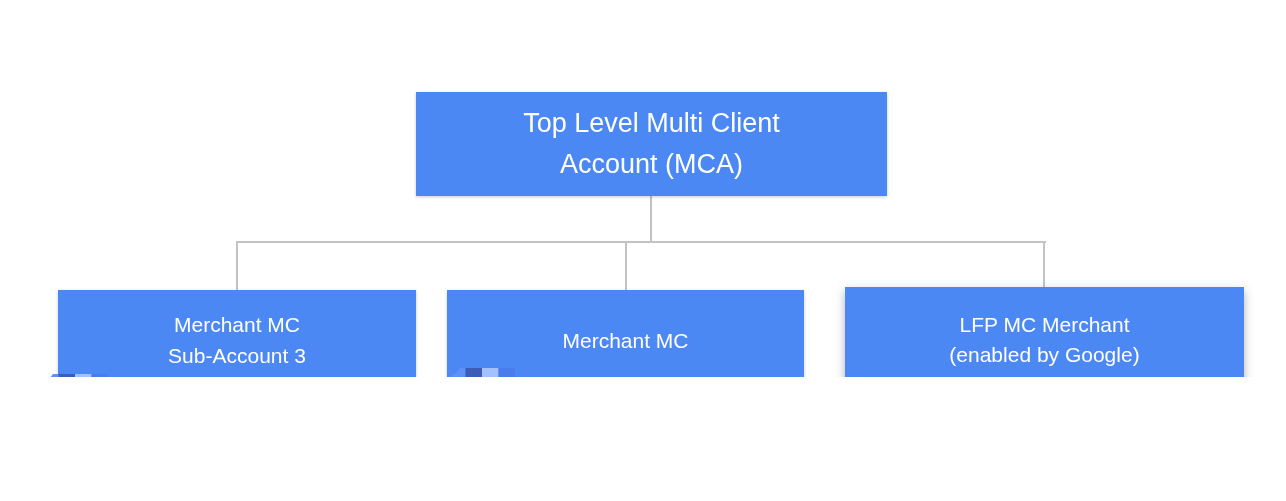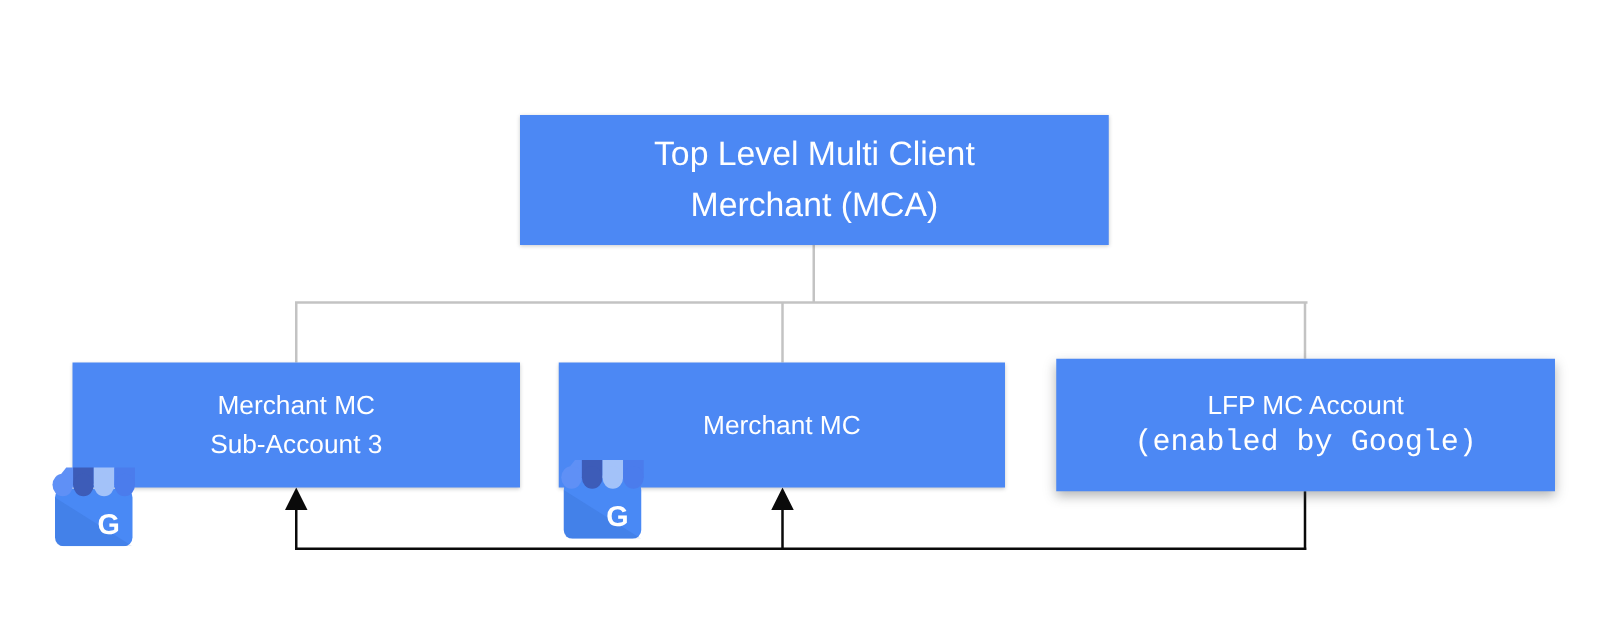--- a/index.html
+++ b/index.html
@@ -1,37 +1,37 @@
 <!DOCTYPE html>
 <html><head>
 <meta charset="utf-8">
 <style>
   html,body{margin:0;padding:0;background:#fff;}
   #canvas{
     position:relative;
-    width:1286px;height:501px;
+    width:1286px;height:377px;
     background:#ffffff;
     font-family:"Liberation Sans", sans-serif;
     overflow:hidden;
   }
   .node{
     position:absolute;
     background:#4C88F4;
     color:#ffffff;
     display:flex;flex-direction:column;
     align-items:center;justify-content:center;
     text-align:center;
     box-shadow:0 1px 3px rgba(60,64,67,0.28);
   }
   .node-mca{left:416px;top:92px;width:471px;height:104px;font-size:27px;line-height:41px;}
   .node-sub1{left:58px;top:290px;width:358px;height:100px;font-size:21px;line-height:31px;}
   .node-sub2{left:447px;top:290px;width:357px;height:100px;font-size:21px;line-height:31px;}
   .node-lfp{left:845px;top:287px;width:399px;height:106px;font-size:21px;line-height:30px;
     box-shadow:0 4px 9px rgba(60,64,67,0.40);}
-  .node-lfp .line2{font-size:24px;font-family:Liberation Mono, monospace;}
+  .node-lfp .line2{font-size:21px;}
   .gline{position:absolute;background:#C3C3C3;}
   .bline{position:absolute;background:#0A0A0A;}
   .arrowhead{
     position:absolute;width:0;height:0;
     border-left:9px solid transparent;
     border-right:9px solid transparent;
     border-bottom:18px solid #0A0A0A;
   }
   .gmb{position:absolute;width:70px;height:70px;}
 </style>
@@ -48,34 +48,34 @@
 
   <div class="bline" style="left:1043px;top:393px;width:2px;height:47px;"></div>
   <div class="bline" style="left:236px;top:438px;width:809px;height:2px;"></div>
   <div class="bline" style="left:236px;top:406px;width:2px;height:34px;"></div>
   <div class="bline" style="left:625px;top:406px;width:2px;height:34px;"></div>
   <div class="arrowhead" style="left:228px;top:390px;"></div>
   <div class="arrowhead" style="left:617px;top:390px;"></div>
 
   <div class="node node-mca">
     <div class="line1">Top Level Multi Client</div>
-    <div class="line2">Merchant (MCA)</div>
+    <div class="line2">Account (MCA)</div>
   </div>
 
   <div class="node node-sub1">
     <div class="line1">Merchant MC</div>
     <div class="line2">Sub-Account 3</div>
   </div>
 
   <div class="node node-sub2">
     <div class="line1">Merchant MC</div>
   </div>
 
   <div class="node node-lfp">
-    <div class="line1">LFP MC Account</div>
+    <div class="line1">LFP MC Merchant</div>
     <div class="line2">(enabled by Google)</div>
   </div>
 
   <svg class="gmb" style="left:40px;top:367px;" viewBox="0 0 70 70">
     <rect x="4" y="24" width="62" height="46" rx="7" fill="#4989F5"></rect>
     <path d="M4 31 L66 70 L11 70 Q4 70 4 63 Z" fill="rgba(23,58,132,0.10)"></path>
     <polygon points="13,7 18.5,7 18.5,21 2,21" fill="#5F90F6"></polygon>
     <ellipse cx="10.25" cy="21" rx="8.25" ry="9" fill="#5F90F6"></ellipse>
     <rect x="18.5" y="7" width="16.5" height="14" fill="#3D5CB8"></rect>
     <ellipse cx="26.75" cy="21" rx="8.25" ry="9" fill="#3D5CB8"></ellipse>

